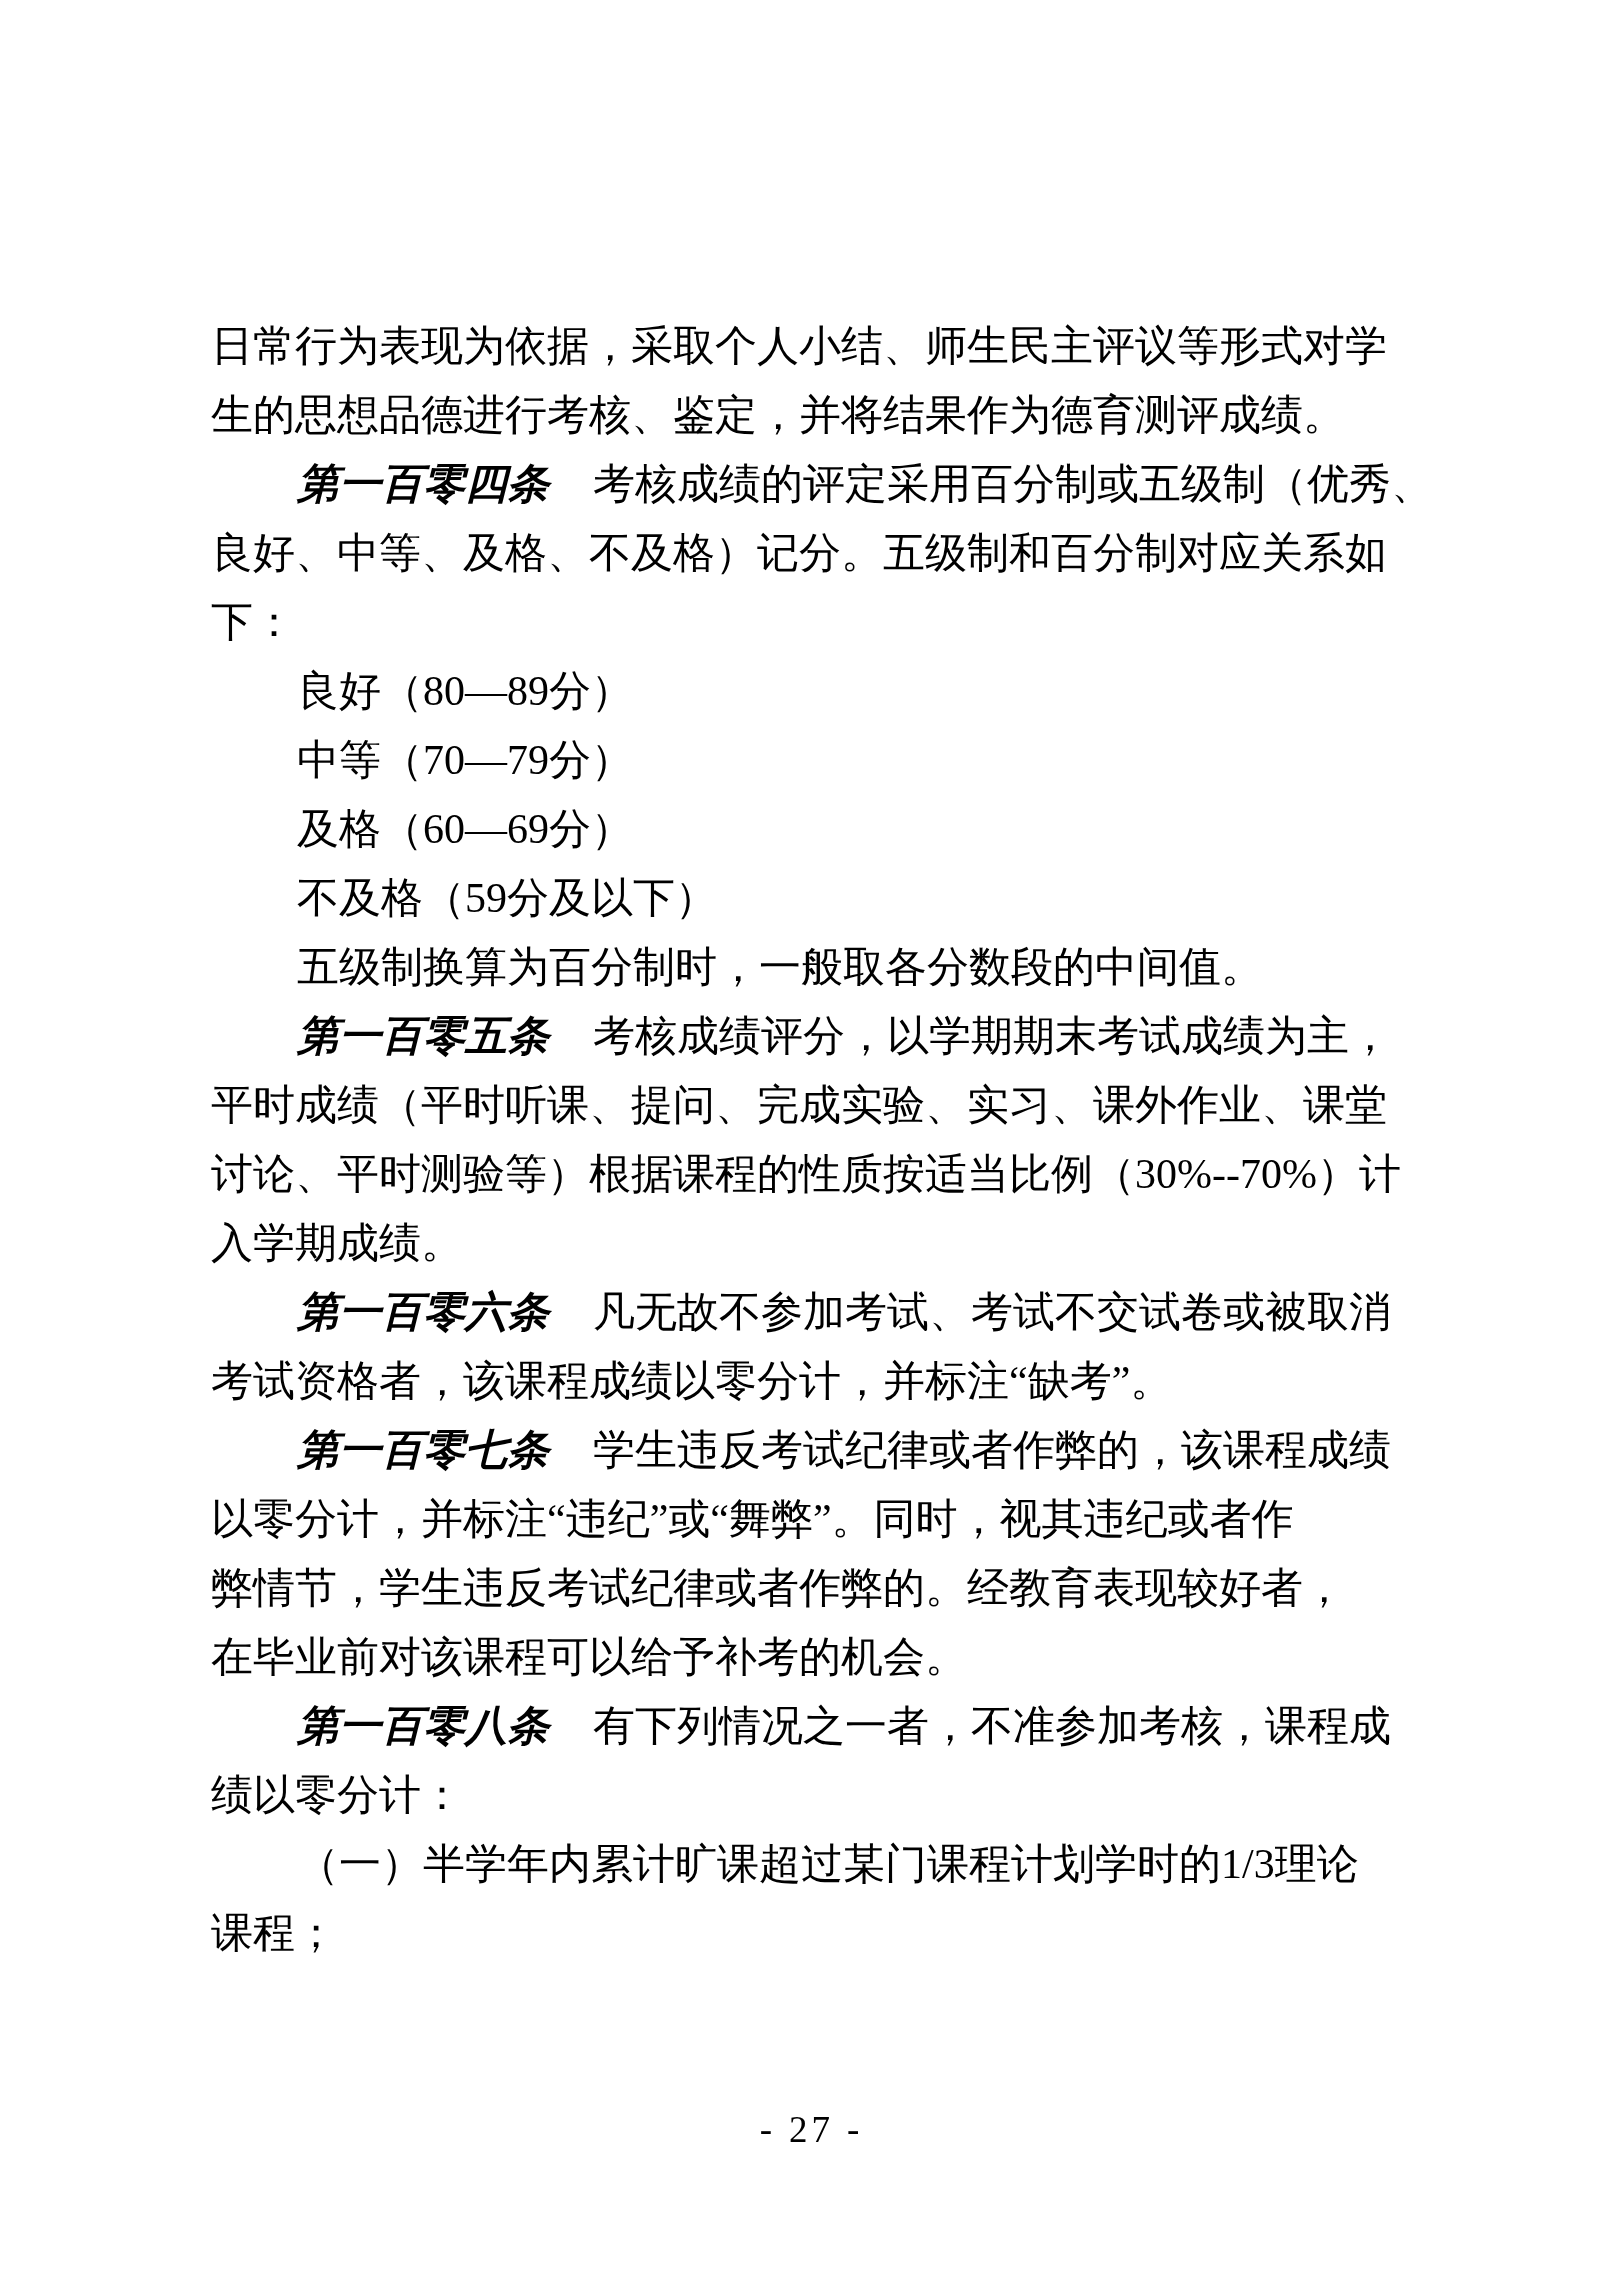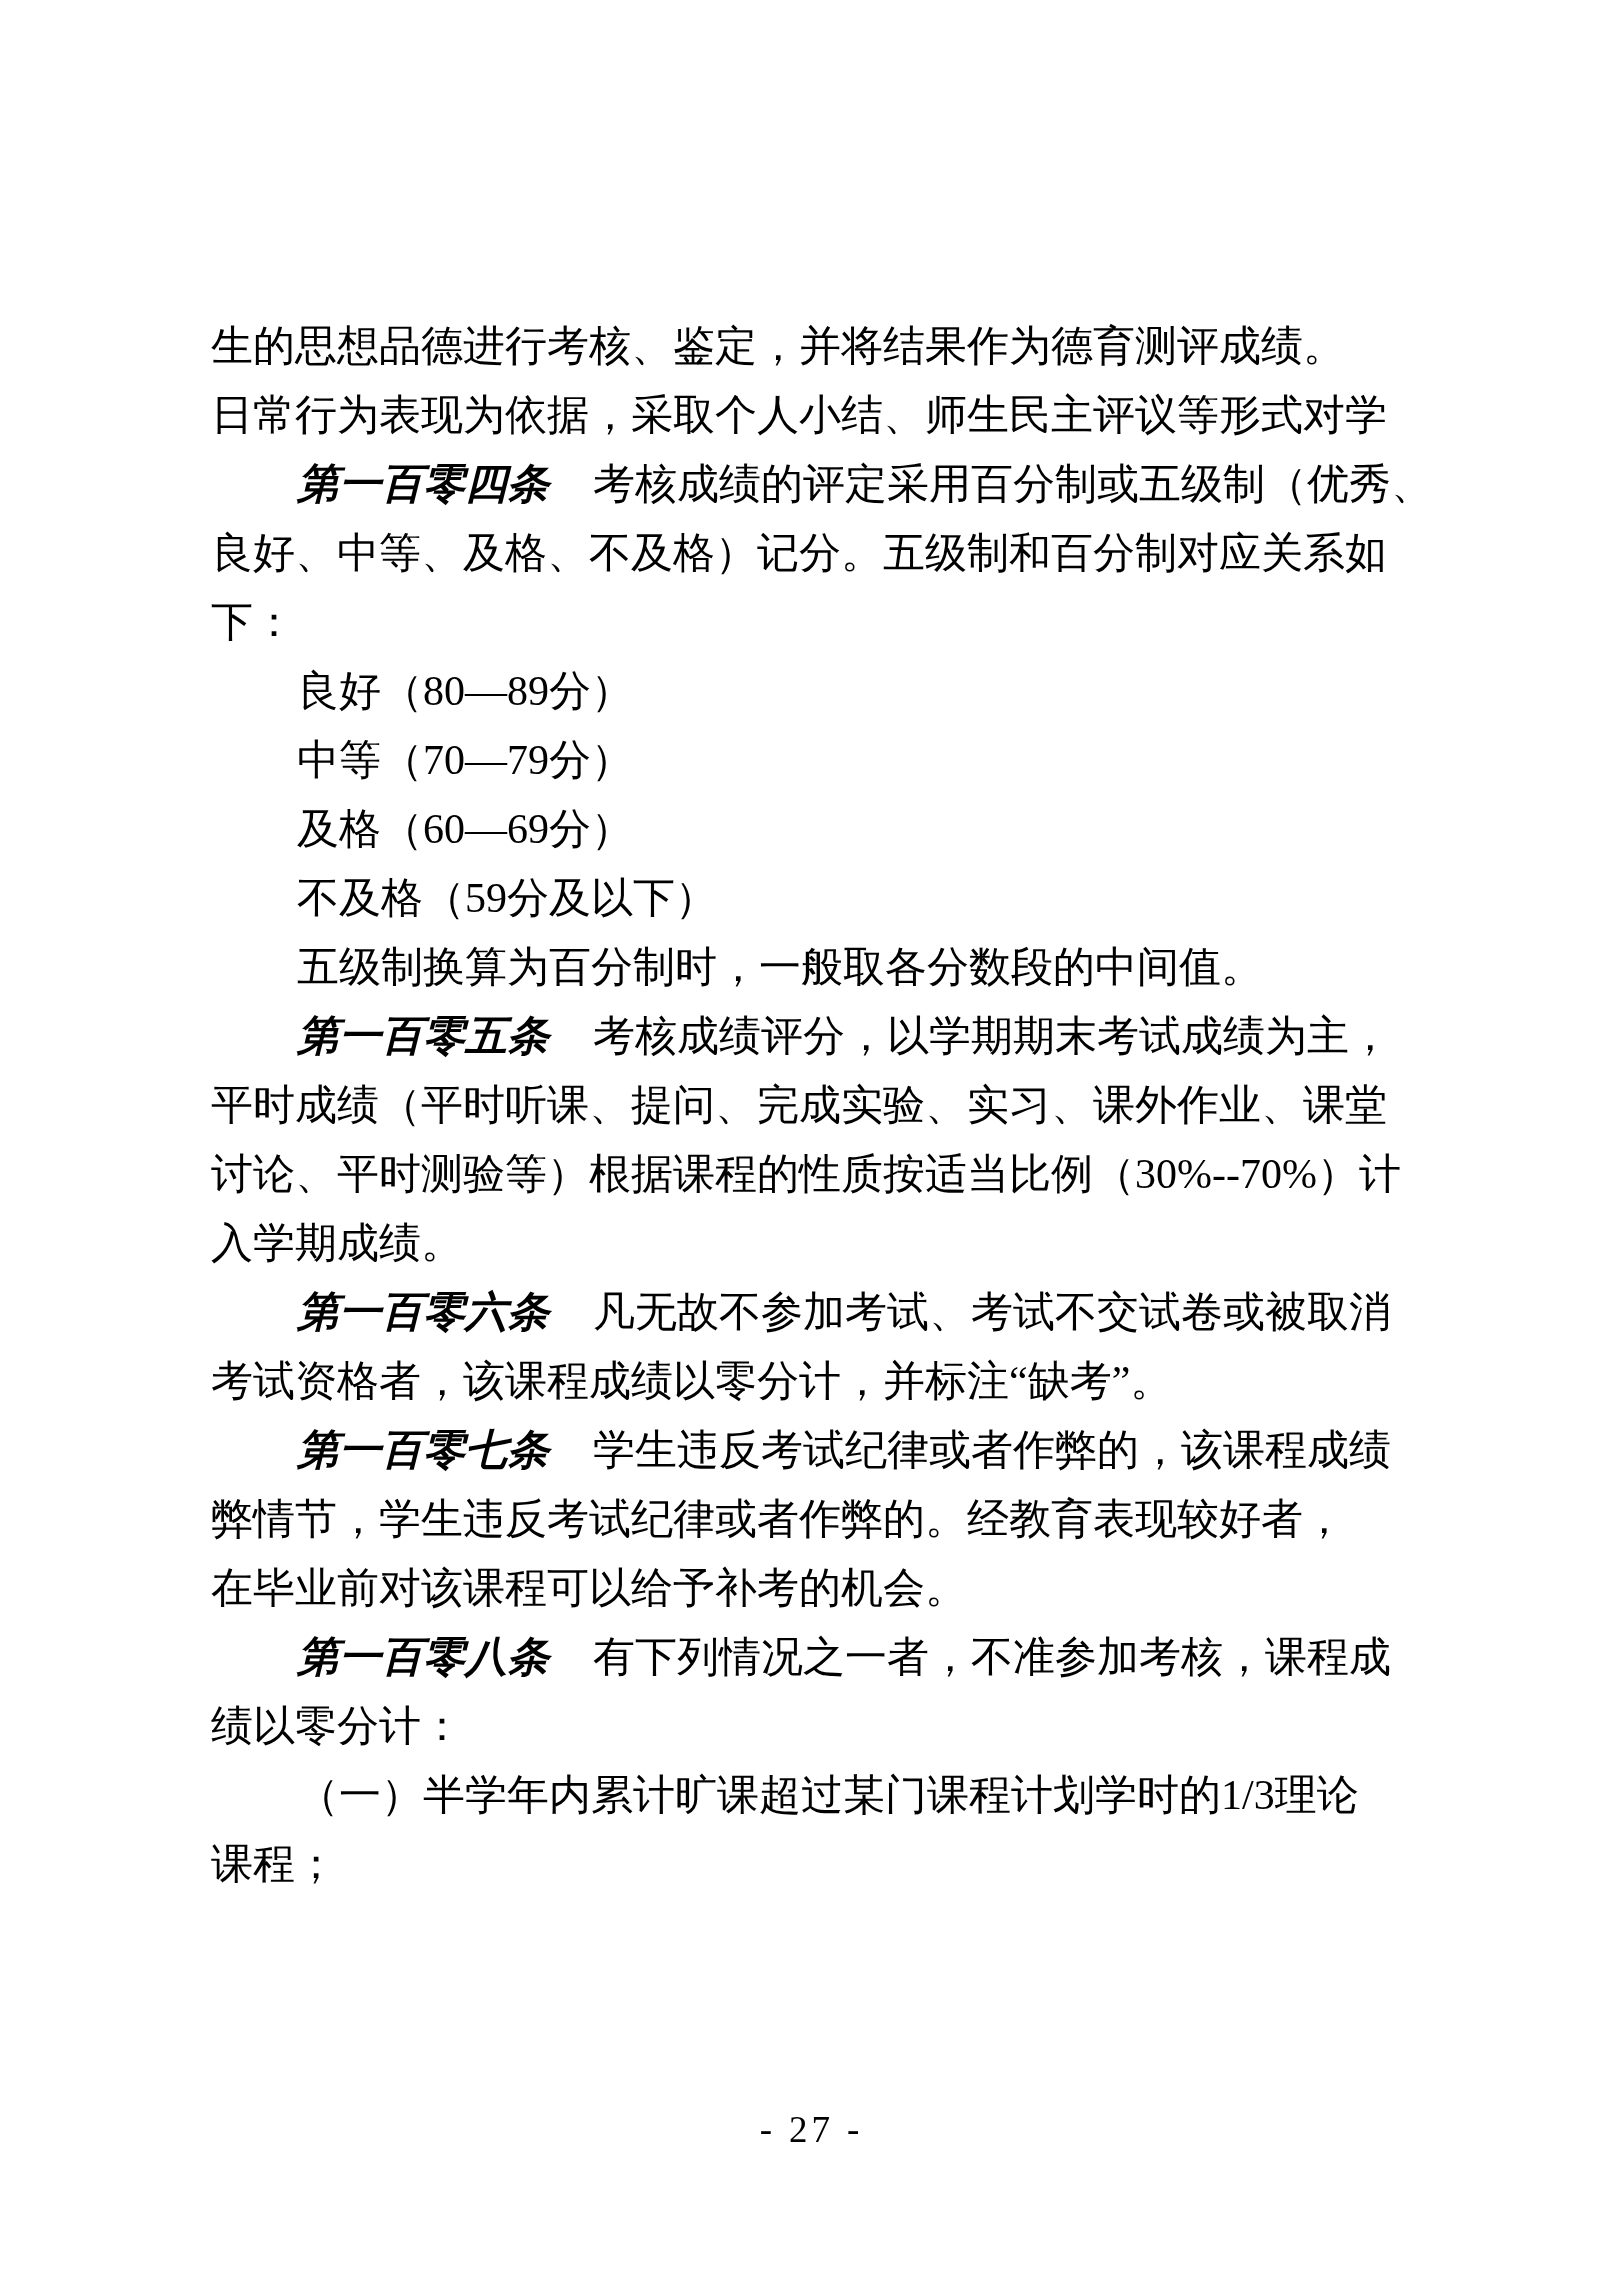--- a/index.html
+++ b/index.html
@@ -50,37 +50,38 @@
     line-height: 49px;
     letter-spacing: 3.9px;
   }
 </style>
 </head>
 <body>
 
 <div class="page">
   <div class="content">
 
+    <div class="line"><span class="article-no"></span><span>日常行为表现为依据，采取个人小结、师生民主评议等形式对学</span></div>
     <div class="line"><span class="article-no"></span><span>生的思想品德进行考核、鉴定，并将结果作为德育测评成绩。</span></div>
-    <div class="line"><span class="article-no"></span><span>日常行为表现为依据，采取个人小结、师生民主评议等形式对学</span></div>
     <div class="line indent"><span class="article-no">第一百零四条</span><span>考核成绩的评定采用百分制或五级制（优秀、</span></div>
     <div class="line"><span class="article-no"></span><span>良好、中等、及格、不及格）记分。五级制和百分制对应关系如</span></div>
     <div class="line"><span class="article-no"></span><span>下：</span></div>
     <div class="line indent"><span class="article-no"></span><span>良好（80—89分）</span></div>
     <div class="line indent"><span class="article-no"></span><span>中等（70—79分）</span></div>
     <div class="line indent"><span class="article-no"></span><span>及格（60—69分）</span></div>
     <div class="line indent"><span class="article-no"></span><span>不及格（59分及以下）</span></div>
     <div class="line indent"><span class="article-no"></span><span>五级制换算为百分制时，一般取各分数段的中间值。</span></div>
     <div class="line indent"><span class="article-no">第一百零五条</span><span>考核成绩评分，以学期期末考试成绩为主，</span></div>
     <div class="line"><span class="article-no"></span><span>平时成绩（平时听课、提问、完成实验、实习、课外作业、课堂</span></div>
     <div class="line"><span class="article-no"></span><span>讨论、平时测验等）根据课程的性质按适当比例（30%--70%）计</span></div>
     <div class="line"><span class="article-no"></span><span>入学期成绩。</span></div>
     <div class="line indent"><span class="article-no">第一百零六条</span><span>凡无故不参加考试、考试不交试卷或被取消</span></div>
     <div class="line"><span class="article-no"></span><span>考试资格者，该课程成绩以零分计，并标注“缺考”。</span></div>
     <div class="line indent"><span class="article-no">第一百零七条</span><span>学生违反考试纪律或者作弊的，该课程成绩</span></div>
+    <div class="line"><span class="article-no"></span><span>以零分计，并标注“违纪”或“舞弊”。同时，视其违纪或者作</span></div>
     <div class="line"><span class="article-no"></span><span>弊情节，学生违反考试纪律或者作弊的。经教育表现较好者，</span></div>
     <div class="line"><span class="article-no"></span><span>在毕业前对该课程可以给予补考的机会。</span></div>
     <div class="line indent"><span class="article-no">第一百零八条</span><span>有下列情况之一者，不准参加考核，课程成</span></div>
     <div class="line"><span class="article-no"></span><span>绩以零分计：</span></div>
     <div class="line indent"><span class="article-no"></span><span>（一）半学年内累计旷课超过某门课程计划学时的1/3理论</span></div>
     <div class="line"><span class="article-no"></span><span>课程；</span></div>
 
   </div>
 
   <div class="page-number">- 27 -</div>

